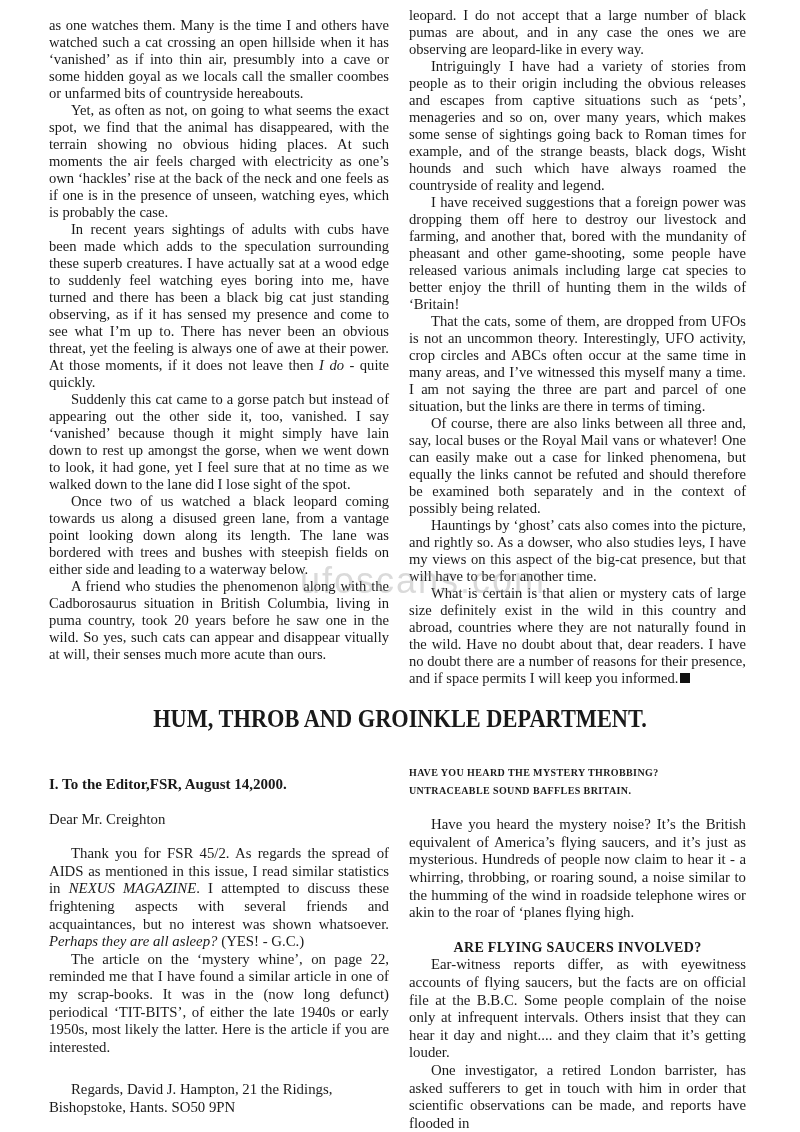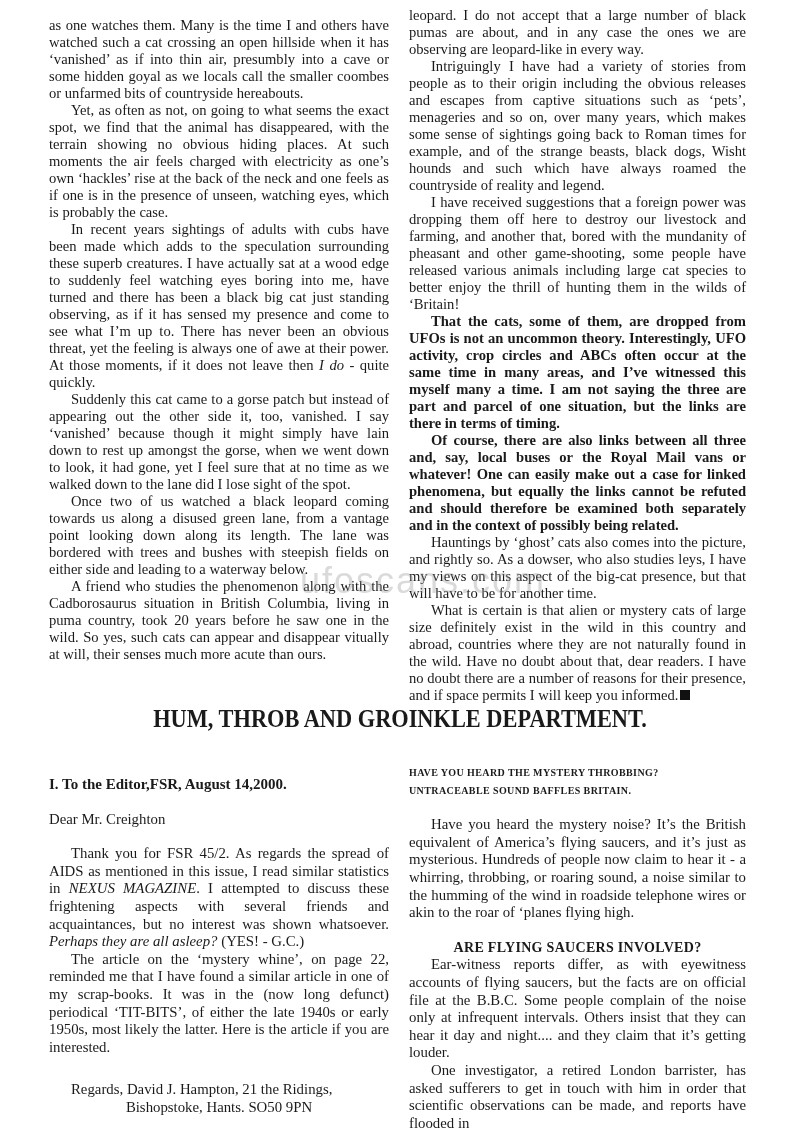--- a/index.html
+++ b/index.html
@@ -3,21 +3,21 @@
 <meta charset="utf-8">
 <style>
   html, body { margin:0; padding:0; background:#ffffff; }
   body { width:800px; height:1132px; position:relative; overflow:hidden;
          font-family:"Liberation Serif","DejaVu Serif",serif; color:#1a1a1a; }
   .col { position:absolute; font-size:14.6px; line-height:17px; text-align:justify; }
   .col p { margin:0; text-indent:22px; }
   .col p.noindent { text-indent:0; }
   #top-left { left:49px; top:17px; width:340px; }
   #top-right { left:409px; top:7px; width:337px; }
-  .bold { font-weight:bold; }
+  .bold { font-weight:normal; }
   #dept-heading { position:absolute; left:0; top:704px; width:800px; text-align:center;
        font-size:26px; font-weight:bold; letter-spacing:0px; transform:scaleX(0.86);
        transform-origin:center; font-family:"Liberation Serif","DejaVu Serif",serif; }
   #bottom-left { left:49px; top:776px; width:340px; font-size:14.8px; line-height:17.6px; }
   #bottom-right { left:409px; top:764px; width:337px; font-size:14.8px; line-height:17.6px; }
   .letter-head { font-weight:bold; font-size:15px; text-indent:0 !important; }
   .caps-head { font-weight:bold; font-size:10px; letter-spacing:0.4px; text-indent:0 !important; text-align:left; }
   .sub-head { font-weight:bold; font-size:14px; text-align:center; text-indent:0 !important; letter-spacing:0.3px; }
   .gap1 { height:17px; }
   .gap2 { height:25px; }
@@ -50,21 +50,21 @@
 
 <div class="col" id="bottom-left">
   <p class="letter-head">I.  To the Editor,FSR, August 14,2000.</p>
   <div class="gap1"></div>
   <p class="noindent">Dear Mr. Creighton</p>
   <div class="gap1"></div>
   <p><span>Thank you for FSR 45/2.  As regards the spread of AIDS as mentioned in this issue, I read similar statistics in </span><em>NEXUS MAGAZINE</em><span>.  I attempted to discuss these frightening aspects with several friends and acquaintances, but no interest was shown whatsoever. </span><em>Perhaps they are all asleep?</em><span>  (YES! -  G.C.)</span></p>
   <p>The article on the ‘mystery whine’, on page 22, reminded me that I have found a similar article in one of my scrap-books.  It was in the (now long defunct) periodical ‘TIT-BITS’, of either the late 1940s or early 1950s, most likely the latter.  Here is the article if you are interested.</p>
   <div class="gap2"></div>
   <p style="text-align:left">Regards,  David J. Hampton, 21 the Ridings,</p>
-  <p class="noindent" style="text-align:center">Bishopstoke, Hants.  SO50 9PN</p>
+  <p class="noindent" style="text-align:left">Bishopstoke, Hants.  SO50 9PN</p>
 </div>
 
 <div class="col" id="bottom-right">
   <p class="caps-head">HAVE YOU HEARD THE MYSTERY THROBBING?</p>
   <p class="caps-head">UNTRACEABLE SOUND BAFFLES BRITAIN.</p>
   <div class="gap1"></div>
   <p>Have you heard the mystery noise?  It’s the British equivalent of America’s flying saucers, and it’s just as mysterious.  Hundreds of people now claim to hear it - a whirring, throbbing, or roaring sound, a noise similar to the humming of the wind in roadside telephone wires or akin to the roar of ‘planes flying high.</p>
   <div class="gap1"></div>
   <p class="sub-head">ARE FLYING SAUCERS INVOLVED?</p>
   <p>Ear-witness reports differ, as with eyewitness accounts of flying saucers, but the facts are on official file at the B.B.C. Some people complain of the noise only at infrequent intervals. Others insist that they can hear it day and night.... and they claim that it’s getting louder.</p>

